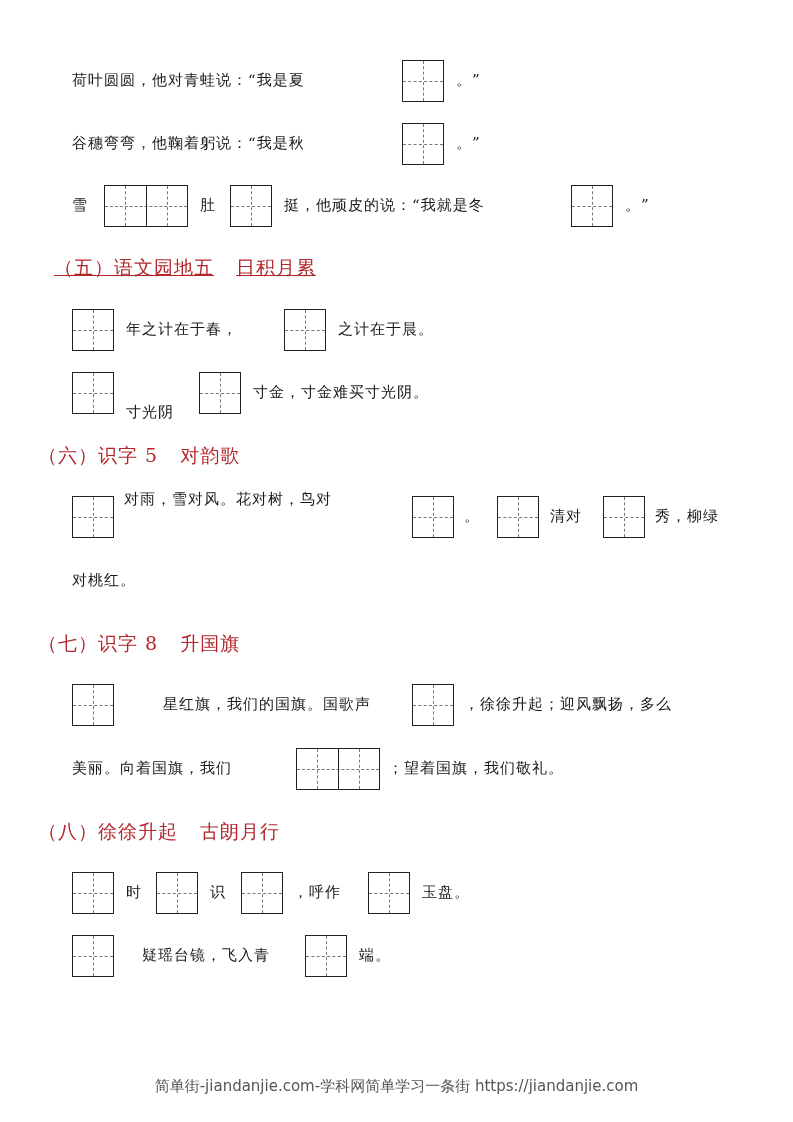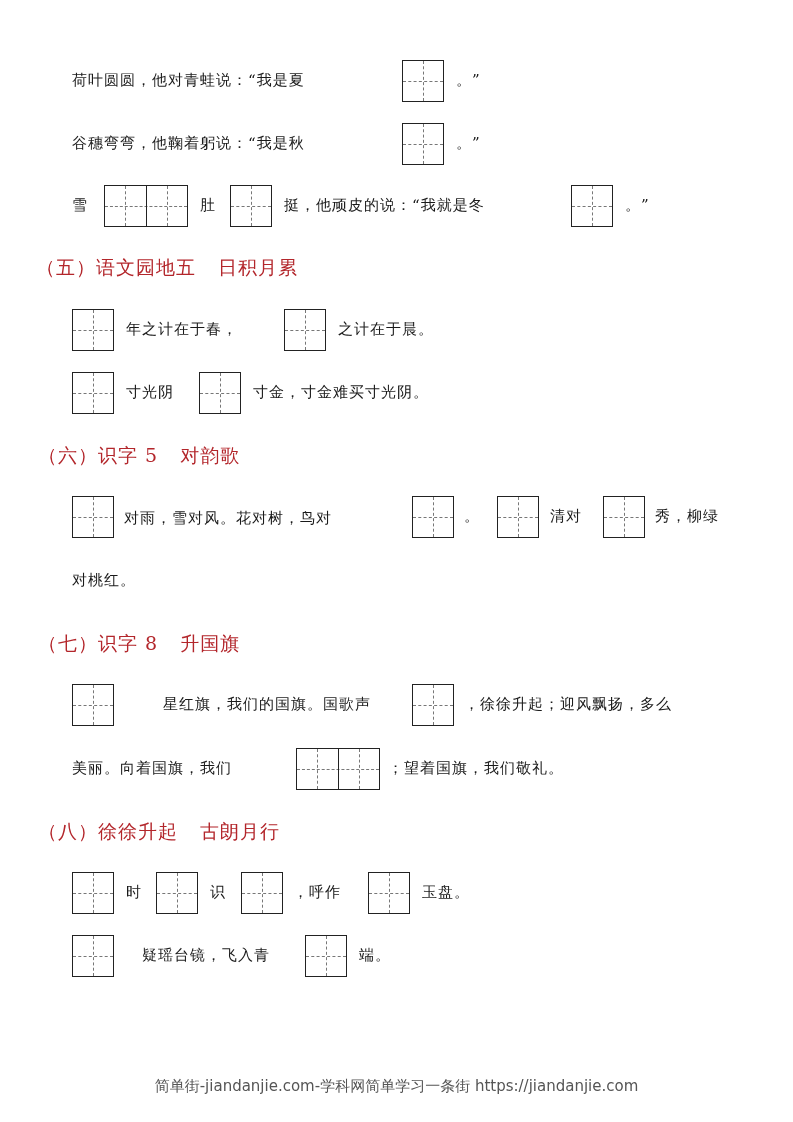--- a/index.html
+++ b/index.html
@@ -36,38 +36,38 @@
     <span class="vdash1"></span>
     <span class="divider"></span>
     <span class="vdash2"></span>
   </div>
 <div class="abs txt" style="left:200px; top:184px;">肚</div>
 <div class="box" style="left:230px; top:185px;"></div>
 <div class="abs txt" style="left:284px; top:184px;">挺，他顽皮的说：“我就是冬</div>
 <div class="box" style="left:571px; top:185px;"></div>
 <div class="abs txt" style="left:625px; top:184px;">。”</div>
 
-<div class="abs heading" style="left:36px; top:253px;">
+<div class="abs heading" style="left:54px; top:253px;text-decoration:underline;">
   <span>（五）语文园地五</span><span class="gap"></span><span>日积月累</span>
 </div>
 <div class="box" style="left:72px; top:309px;"></div>
 <div class="abs txt" style="left:126px; top:308px;">年之计在于春，</div>
 <div class="box" style="left:284px; top:309px;"></div>
 <div class="abs txt" style="left:338px; top:308px;">之计在于晨。</div>
 
 <div class="box" style="left:72px; top:372px;"></div>
-<div class="abs txt" style="left:126px; top:371px;text-align:right;">寸光阴</div>
+<div class="abs txt" style="left:126px; top:391px;text-align:right;">寸光阴</div>
 <div class="box" style="left:199px; top:372px;"></div>
 <div class="abs txt" style="left:253px; top:371px;">寸金，寸金难买寸光阴。</div>
 
 <div class="abs heading" style="left:38px; top:441px;">
   <span>（六）识字 5</span><span class="gap"></span><span>对韵歌</span>
 </div>
 <div class="box" style="left:72px; top:496px;"></div>
-<div class="abs txt" style="left:124px; top:497px;">对雨，雪对风。花对树，鸟对</div>
+<div class="abs txt" style="left:124px; top:478px;">对雨，雪对风。花对树，鸟对</div>
 <div class="box" style="left:412px; top:496px;"></div>
 <div class="abs txt" style="left:464px; top:495px;">。</div>
 <div class="box" style="left:497px; top:496px;"></div>
 <div class="abs txt" style="left:550px; top:495px;">清对</div>
 <div class="box" style="left:603px; top:496px;"></div>
 <div class="abs txt" style="left:655px; top:495px;">秀，柳绿</div>
 <div class="abs txt" style="left:72px; top:559px;">对桃红。</div>
 
 <div class="abs heading" style="left:38px; top:629px;">
   <span>（七）识字 8</span><span class="gap"></span><span>升国旗</span>

